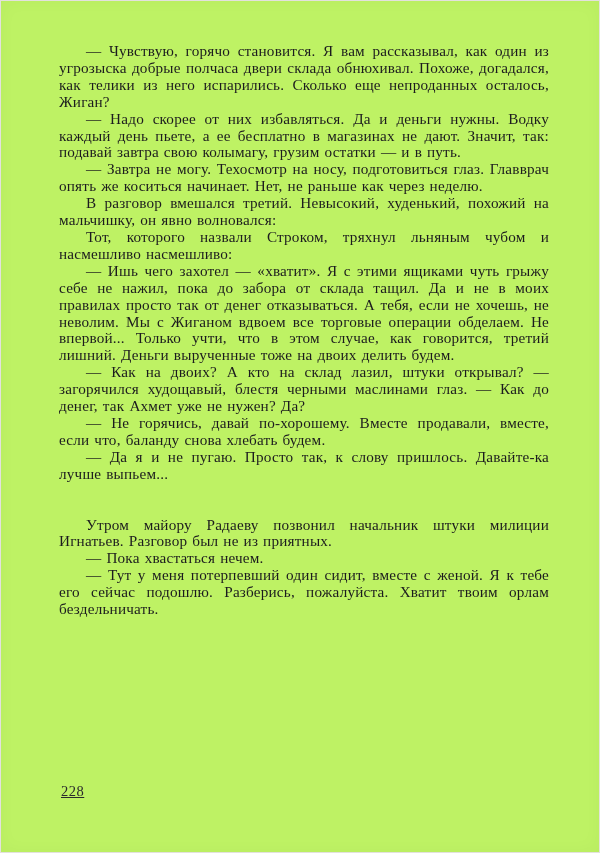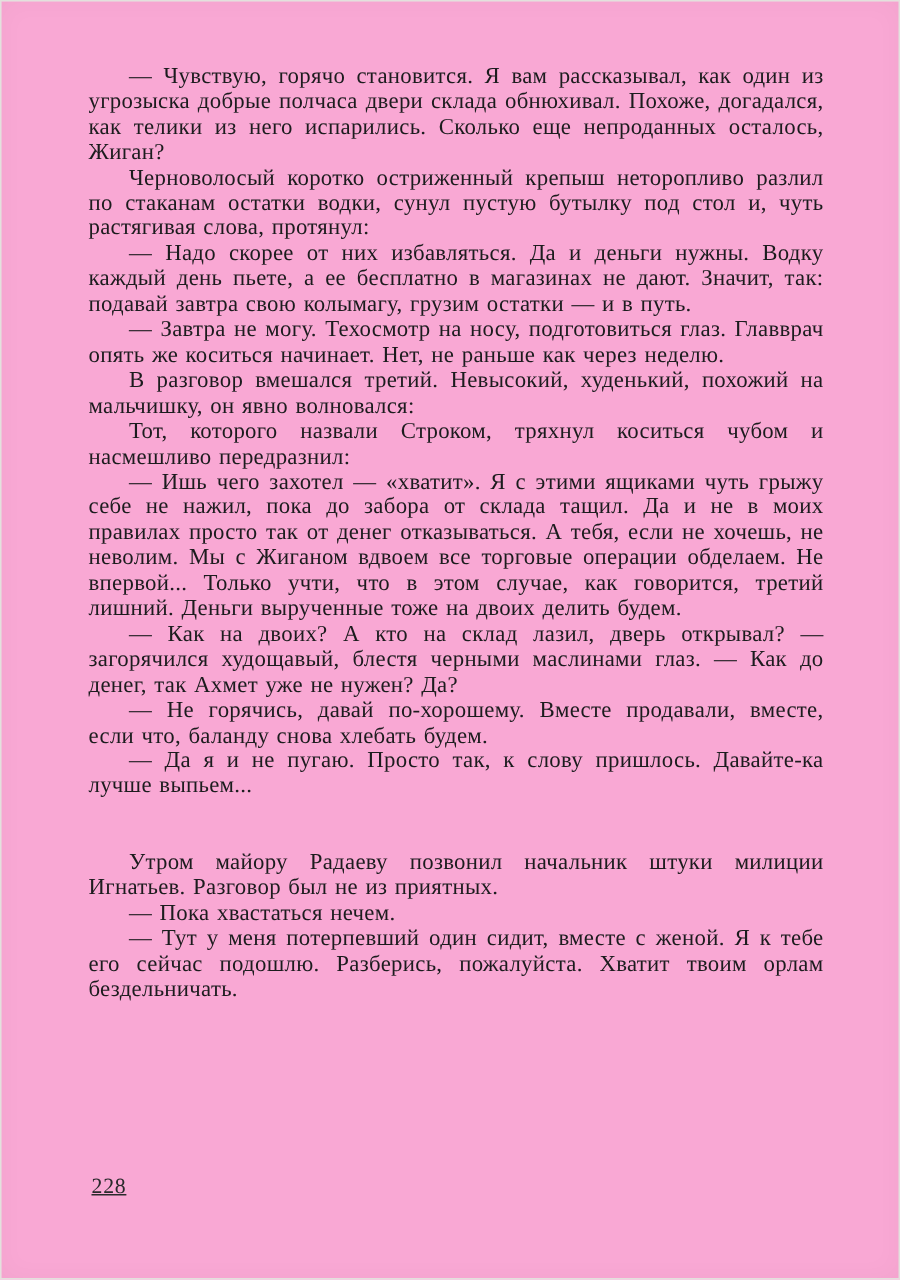--- a/index.html
+++ b/index.html
@@ -6,21 +6,21 @@
     margin: 0;
     padding: 0;
     background: #f2f1ef;
     font-family: "Liberation Serif", "DejaVu Serif", serif;
   }
   .book-page {
     position: relative;
     width: 600px;
     height: 853px;
     margin: 0 auto;
-    background: #f9a8d4;
+    background: #bef264;
     border: 1px solid #e3e1dd;
     box-sizing: border-box;
     box-shadow: inset 0 0 18px rgba(0,0,0,0.03);
     overflow: hidden;
   }
   .text-block {
     position: absolute;
     top: 42px;
     left: 58px;
     width: 490px;
@@ -47,27 +47,26 @@
     letter-spacing: 0.5px;
     text-decoration: underline;
   }
 </style>
 </head>
 <body>
 
 <div class="book-page">
   <div class="text-block">
       <p class="para">— Чувствую, горячо становится. Я вам рассказывал, как один из угрозыска добрые полчаса двери склада обнюхивал. Похоже, догадался, как телики из него испарились. Сколько еще непроданных осталось, Жиган?</p>
-      <p class="para">Черноволосый коротко остриженный крепыш неторопливо разлил по стаканам остатки водки, сунул пустую бутылку под стол и, чуть растягивая слова, протянул:</p>
       <p class="para">— Надо скорее от них избавляться. Да и деньги нужны. Водку каждый день пьете, а ее бесплатно в магазинах не дают. Значит, так: подавай завтра свою колымагу, грузим остатки — и в путь.</p>
       <p class="para">— Завтра не могу. Техосмотр на носу, подготовиться глаз. Главврач опять же коситься начинает. Нет, не раньше как через неделю.</p>
       <p class="para">В разговор вмешался третий. Невысокий, худенький, похожий на мальчишку, он явно волновался:</p>
-      <p class="para">Тот, которого назвали Строком, тряхнул коситься чубом и насмешливо передразнил:</p>
+      <p class="para">Тот, которого назвали Строком, тряхнул льняным чубом и насмешливо насмешливо:</p>
       <p class="para">— Ишь чего захотел — «хватит». Я с этими ящиками чуть грыжу себе не нажил, пока до забора от склада тащил. Да и не в моих правилах просто так от денег отказываться. А тебя, если не хочешь, не неволим. Мы с Жиганом вдвоем все торговые операции обделаем. Не впервой... Только учти, что в этом случае, как говорится, третий лишний. Деньги вырученные тоже на двоих делить будем.</p>
-      <p class="para">— Как на двоих? А кто на склад лазил, дверь открывал? — загорячился худощавый, блестя черными маслинами глаз. — Как до денег, так Ахмет уже не нужен? Да?</p>
+      <p class="para">— Как на двоих? А кто на склад лазил, штуки открывал? — загорячился худощавый, блестя черными маслинами глаз. — Как до денег, так Ахмет уже не нужен? Да?</p>
       <p class="para">— Не горячись, давай по-хорошему. Вместе продавали, вместе, если что, баланду снова хлебать будем.</p>
       <p class="para">— Да я и не пугаю. Просто так, к слову пришлось. Давайте-ка лучше выпьем...</p>
       <div class="section-gap"></div>
       <p class="para">Утром майору Радаеву позвонил начальник штуки милиции Игнатьев. Разговор был не из приятных.</p>
       <p class="para">— Пока хвастаться нечем.</p>
       <p class="para">— Тут у меня потерпевший один сидит, вместе с женой. Я к тебе его сейчас подошлю. Разберись, пожалуйста. Хватит твоим орлам бездельничать.</p>
     </div>
   <div class="page-number">228</div>
 </div>
 

